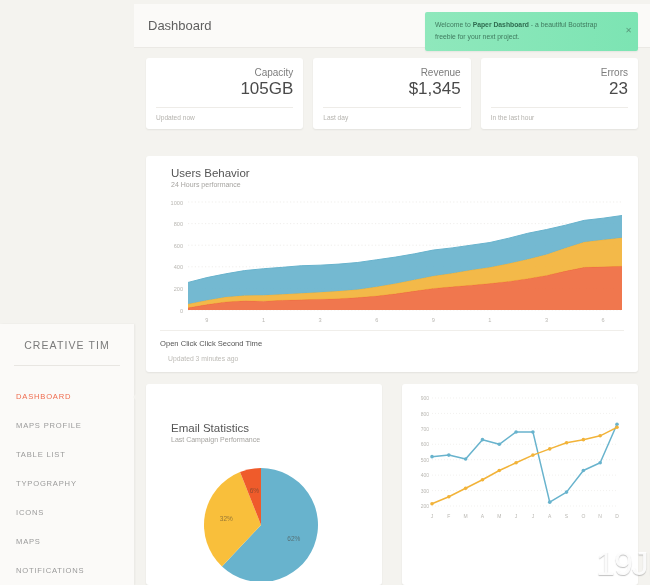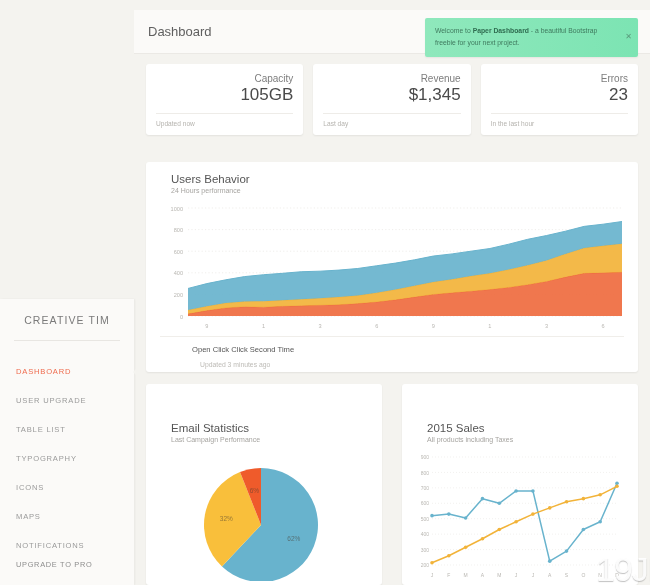--- a/index.html
+++ b/index.html
@@ -113,21 +113,21 @@
   .card {
     background: #fff;
     border-radius: 3px;
     box-shadow: 0 1px 2px rgba(0,0,0,0.07);
     margin-top: 12px;
   }
   .card-head { padding: 11px 14px 0 25px; margin-top: 27px; }
   .card-title { font-size: 11.5px; color: #555; font-weight: 400; }
   .card-sub { font-size: 7px; color: #a6a4a0; margin-top: 2px; }
   .card-foot-sep { height: 1px; background: #f0eeea; margin: 0 14px; }
-  .card-foot { padding: 8px 14px 4px 14px; margin-left: 32px; }
+  .card-foot { padding: 8px 14px 10px 14px; }
   .foot-main { font-size: 7.6px; color: #555; }
   .foot-sub { font-size: 6.8px; color: #bdbbb6; margin-top: 7px; padding-left: 8px; }
 
   .chart-wrap { padding: 8px 10px 4px 8px; }
 
   
   .bottom-row { display: flex; gap: 20px; margin-top: 12px; }
   .bottom-row .card { margin-top: 0; flex: 1; min-width: 0; }
 
   svg { display: block; }
@@ -150,28 +150,27 @@
 </head>
 <body>
 
 <div class="app">
 
   <aside class="sidebar">
     <div class="brand">CREATIVE TIM</div>
     <div class="brand-sep"></div>
     <nav class="nav">
       <a class="nav-item active" href="#">DASHBOARD</a>
-      <a class="nav-item" href="#">USER UPGRADE</a>
+      <a class="nav-item" href="#">MAPS PROFILE</a>
       <a class="nav-item" href="#">TABLE LIST</a>
       <a class="nav-item" href="#">TYPOGRAPHY</a>
       <a class="nav-item" href="#">ICONS</a>
       <a class="nav-item" href="#">MAPS</a>
       <a class="nav-item" href="#">NOTIFICATIONS</a>
     </nav>
-    <div class="upgrade">UPGRADE TO PRO</div>
   </aside>
 
   <section class="main">
 
     <header class="topbar">
       <div class="page-title">Dashboard</div>
 
       <div class="alert">
         <span>Welcome to </span><b>Paper Dashboard</b><span> - a beautiful Bootstrap freebie for your next project.</span>
         <span class="alert-close">✕</span>
@@ -260,24 +259,20 @@
                 <text x="139.8583010112908" y="89.50952169187651" text-anchor="middle" font-size="6.5" fill="rgba(70,60,50,0.55)" font-family="&quot;Liberation Sans&quot;, sans-serif">62%</text>
                 <path d="M 107 74 L 67.98081496206474 115.55121176302046 A 57 57 0 0 1 86.01690049697336 21.002740304369667 Z" fill="#f9bf3b"></path>
                 <text x="72.28596855924815" y="69.87794434254049" text-anchor="middle" font-size="6.5" fill="rgba(70,60,50,0.55)" font-family="&quot;Liberation Sans&quot;, sans-serif">32%</text>
                 <path d="M 107 74 L 86.01690049697336 21.002740304369667 A 57 57 0 0 1 106.99999999999999 17 Z" fill="#ef5b2b"></path>
                 <text x="100.37794434254049" y="41.78596855924815" text-anchor="middle" font-size="6.5" fill="rgba(70,60,50,0.55)" font-family="&quot;Liberation Sans&quot;, sans-serif">6%</text>
               </svg>
           </div>
         </div>
 
         <div class="card">
-          <div class="card-head">
-            <div class="card-title">2015 Sales</div>
-            <div class="card-sub">All products including Taxes</div>
-          </div>
           <div class="chart-wrap">
             <svg id="svg-line" width="215" height="130" viewBox="0 0 215 130">
                 <line x1="22" y1="114" x2="207" y2="114" stroke="#eae8e4" stroke-width="0.6" stroke-dasharray="1 2"></line>
                 <text x="19" y="116.2" text-anchor="end" font-size="5" class="axis-txt">200</text>
                 <line x1="22" y1="98.57142857142857" x2="207" y2="98.57142857142857" stroke="#eae8e4" stroke-width="0.6" stroke-dasharray="1 2"></line>
                 <text x="19" y="100.77142857142857" text-anchor="end" font-size="5" class="axis-txt">300</text>
                 <line x1="22" y1="83.14285714285714" x2="207" y2="83.14285714285714" stroke="#eae8e4" stroke-width="0.6" stroke-dasharray="1 2"></line>
                 <text x="19" y="85.34285714285714" text-anchor="end" font-size="5" class="axis-txt">400</text>
                 <line x1="22" y1="67.71428571428572" x2="207" y2="67.71428571428572" stroke="#eae8e4" stroke-width="0.6" stroke-dasharray="1 2"></line>
                 <text x="19" y="69.91428571428573" text-anchor="end" font-size="5" class="axis-txt">500</text>

